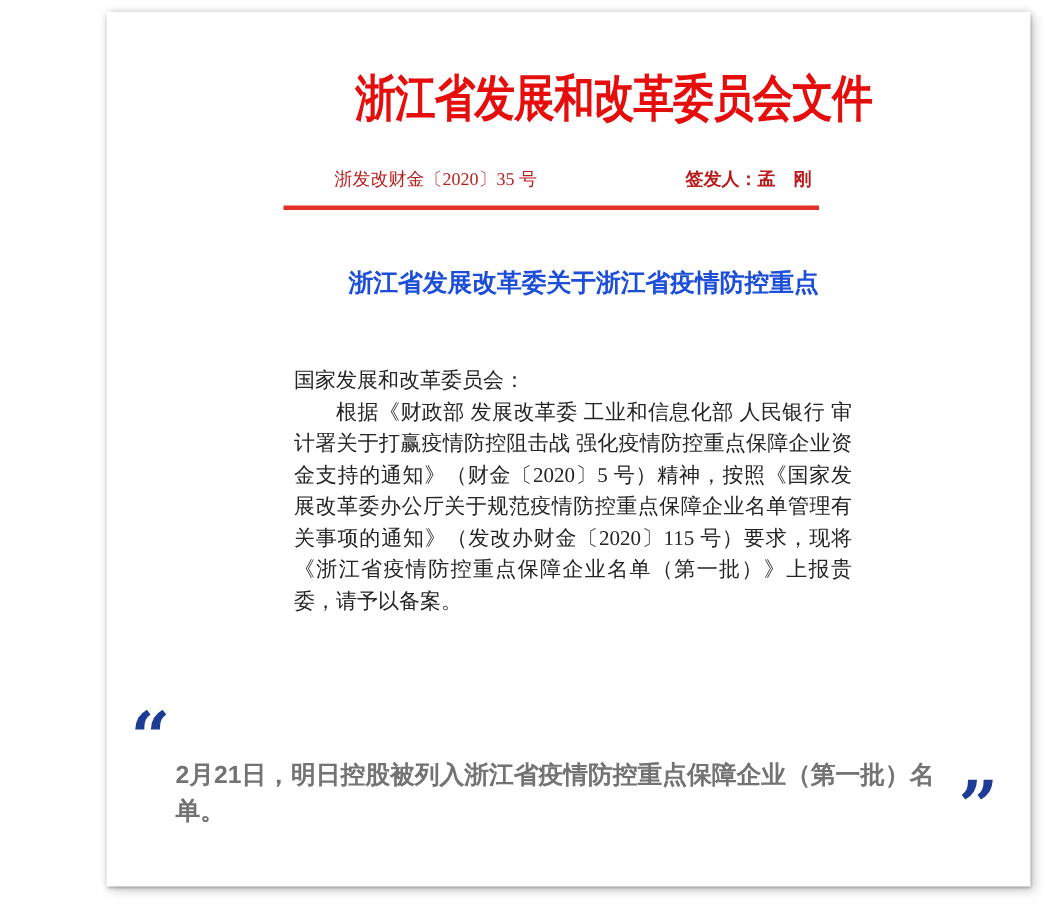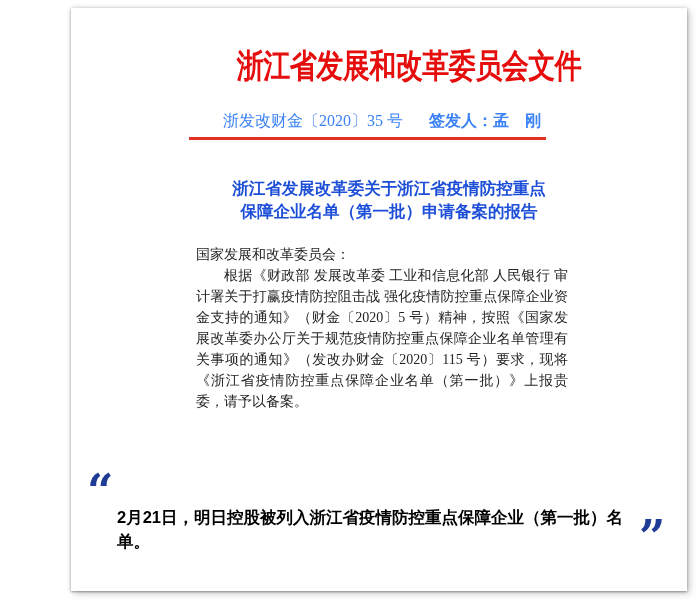--- a/index.html
+++ b/index.html
@@ -44,22 +44,22 @@
     white-space: nowrap;
   }
   
   .docnum-row {
     position: absolute;
     top: 103px;
     left: 152px;
     width: 318px;
     display: flex;
     justify-content: space-between;
-    font-size: 16px;
-    color: #3b82f6;
+    font-size: 12px;
+    color: #b91c1c;
   }
   .issuer { white-space: nowrap; font-weight: bold; }
   
   .red-line {
     position: absolute;
     top: 129px;
     left: 118px;
     width: 357px;
     height: 3px;
     background: #e23128;
@@ -102,41 +102,40 @@
   .quote-close { left: 568px; top: 506px; }
   .callout-text {
     position: absolute;
     left: 46px;
     top: 497px;
     width: 520px;
     font-family: "Liberation Sans", "DejaVu Sans", sans-serif;
     font-weight: bold;
     font-size: 16.5px;
     line-height: 24px;
-    color: #000000;
+    color: #737373;
   }
 </style>
 </head>
 <body>
 
 <div class="stage">
   <div class="page">
 
     <div class="org-title">浙江省发展和改革委员会文件</div>
 
     <div class="docnum-row">
       <span class="docnum">浙发改财金〔2020〕35 号</span>
       <span class="issuer">签发人：孟　刚</span>
     </div>
 
     <div class="red-line"></div>
 
     <div class="doc-title">
       <div>浙江省发展改革委关于浙江省疫情防控重点</div>
-      <div>保障企业名单（第一批）申请备案的报告</div>
     </div>
 
     <div class="body-text">
       <p>国家发展和改革委员会：</p>
       <p class="indent">根据《财政部 发展改革委 工业和信息化部 人民银行 审计署关于打赢疫情防控阻击战 强化疫情防控重点保障企业资金支持的通知》（财金〔2020〕5 号）精神，按照《国家发展改革委办公厅关于规范疫情防控重点保障企业名单管理有关事项的通知》（发改办财金〔2020〕115 号）要求，现将《浙江省疫情防控重点保障企业名单（第一批）》上报贵委，请予以备案。</p>
     </div>
 
     <span class="quote-mark quote-open">“</span>
 
     <div class="callout-text">2月21日，明日控股被列入浙江省疫情防控重点保障企业（第一批）名单。</div>

